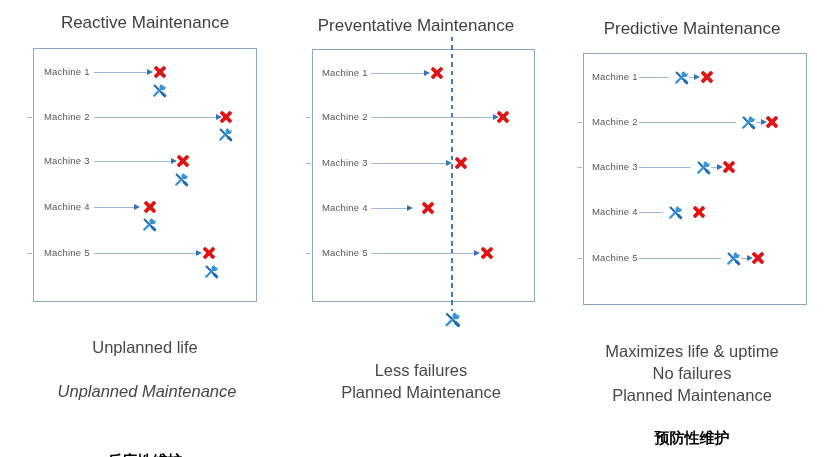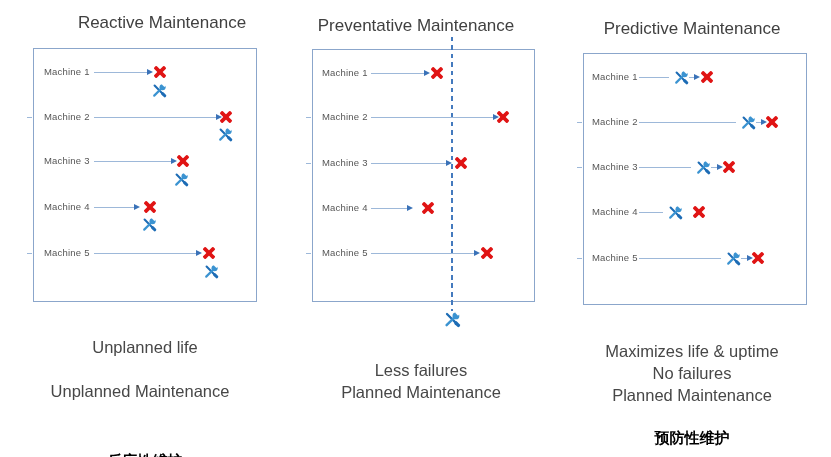--- a/index.html
+++ b/index.html
@@ -48,21 +48,21 @@
     text-align: center;
     white-space: nowrap;
   }
   .icon svg { display: block; }
 </style>
 </head>
 <body>
 
 <div id="diagram">
     <div class="abs" style="left: 0px; top: 0px; width: 831px; height: 457px;">
-      <div class="abs panel-title" style="left: 22px; top: 13px; width: 280px;">Reactive Maintenance</div>
+      <div class="abs panel-title" style="left: 5px; top: 13px; width: 280px;">Reactive Maintenance</div>
       <div class="abs tbox" style="left: 33px; top: 48px; width: 222px; height: 252px; border-color: rgb(139, 166, 203);"></div>
       <div class="abs machine-label" style="left: 44px; top: 66px;">Machine 1</div>
       <div class="abs tl-line" style="left: 94px; top: 72px; width: 53px; background: rgb(157, 184, 217);"></div>
       <div class="abs arrowhead" style="left: 147px; top: 68.5px; border-left-color: rgb(58, 114, 184);"></div>
       <div class="abs icon" style="left: 150.5px; top: 81.5px; width: 17px; height: 17px;">
         <svg width="17" height="17" viewBox="0 0 20 20">
           <line x1="4.2" y1="4.2" x2="14.6" y2="14.6" stroke="#1d6cb5" stroke-width="2.4" stroke-linecap="round"></line>
           <line x1="13.6" y1="13.6" x2="16.2" y2="16.2" stroke="#1d6cb5" stroke-width="3.6" stroke-linecap="round"></line>
           <line x1="3.8" y1="16" x2="11.6" y2="8.2" stroke="#3b93d1" stroke-width="2.6" stroke-linecap="round"></line>
           <circle cx="13.6" cy="6.2" r="3.6" fill="#3b93d1"></circle>
@@ -153,21 +153,21 @@
       </div>
       <div class="abs icon" style="left: 201px; top: 245px; width: 16px; height: 16px;">
         <svg width="16" height="16" viewBox="0 0 20 20">
           <g transform="rotate(45 10 10)" fill="#e01414">
             <rect x="7.7" y="0.9" width="4.6" height="18.2" rx="1.3"></rect>
             <rect x="0.9" y="7.7" width="18.2" height="4.6" rx="1.3"></rect>
           </g>
         </svg>
       </div>
       <div class="abs desc-line" style="left: 5px; top: 336px; width: 280px;">Unplanned life</div>
-      <div class="abs desc-line" style="left: 0; top: 380px; width: 280px;">Unplanned Maintenance</div>
+      <div class="abs desc-line" style="left: 7px; top: 380px; width: 280px; font-style: italic;">Unplanned Maintenance</div>
       <div class="abs caption" style="left: 55px; top: 452px; width: 180px;">反应性维护</div>
     </div>
     <div class="abs" style="left: 0px; top: 0px; width: 831px; height: 457px;">
       <div class="abs panel-title" style="left: 276px; top: 16px; width: 280px;">Preventative Maintenance</div>
       <div class="abs tbox" style="left: 312px; top: 49px; width: 221px; height: 251px; border-color: rgb(139, 166, 203);"></div>
       <div class="abs" style="left: 450.7px; top: 37px; width: 2.6px; height: 274px; background: repeating-linear-gradient(rgb(68, 122, 190) 0px, rgb(68, 122, 190) 4.5px, transparent 4.5px, transparent 8.5px);"></div>
       <div class="abs machine-label" style="left: 322px; top: 67px;">Machine 1</div>
       <div class="abs tl-line" style="left: 371px; top: 73px; width: 53px; background: rgb(157, 184, 217);"></div>
       <div class="abs arrowhead" style="left: 424px; top: 69.5px; border-left-color: rgb(58, 114, 184);"></div>
       <div class="abs icon" style="left: 429px; top: 65px; width: 16px; height: 16px;">

